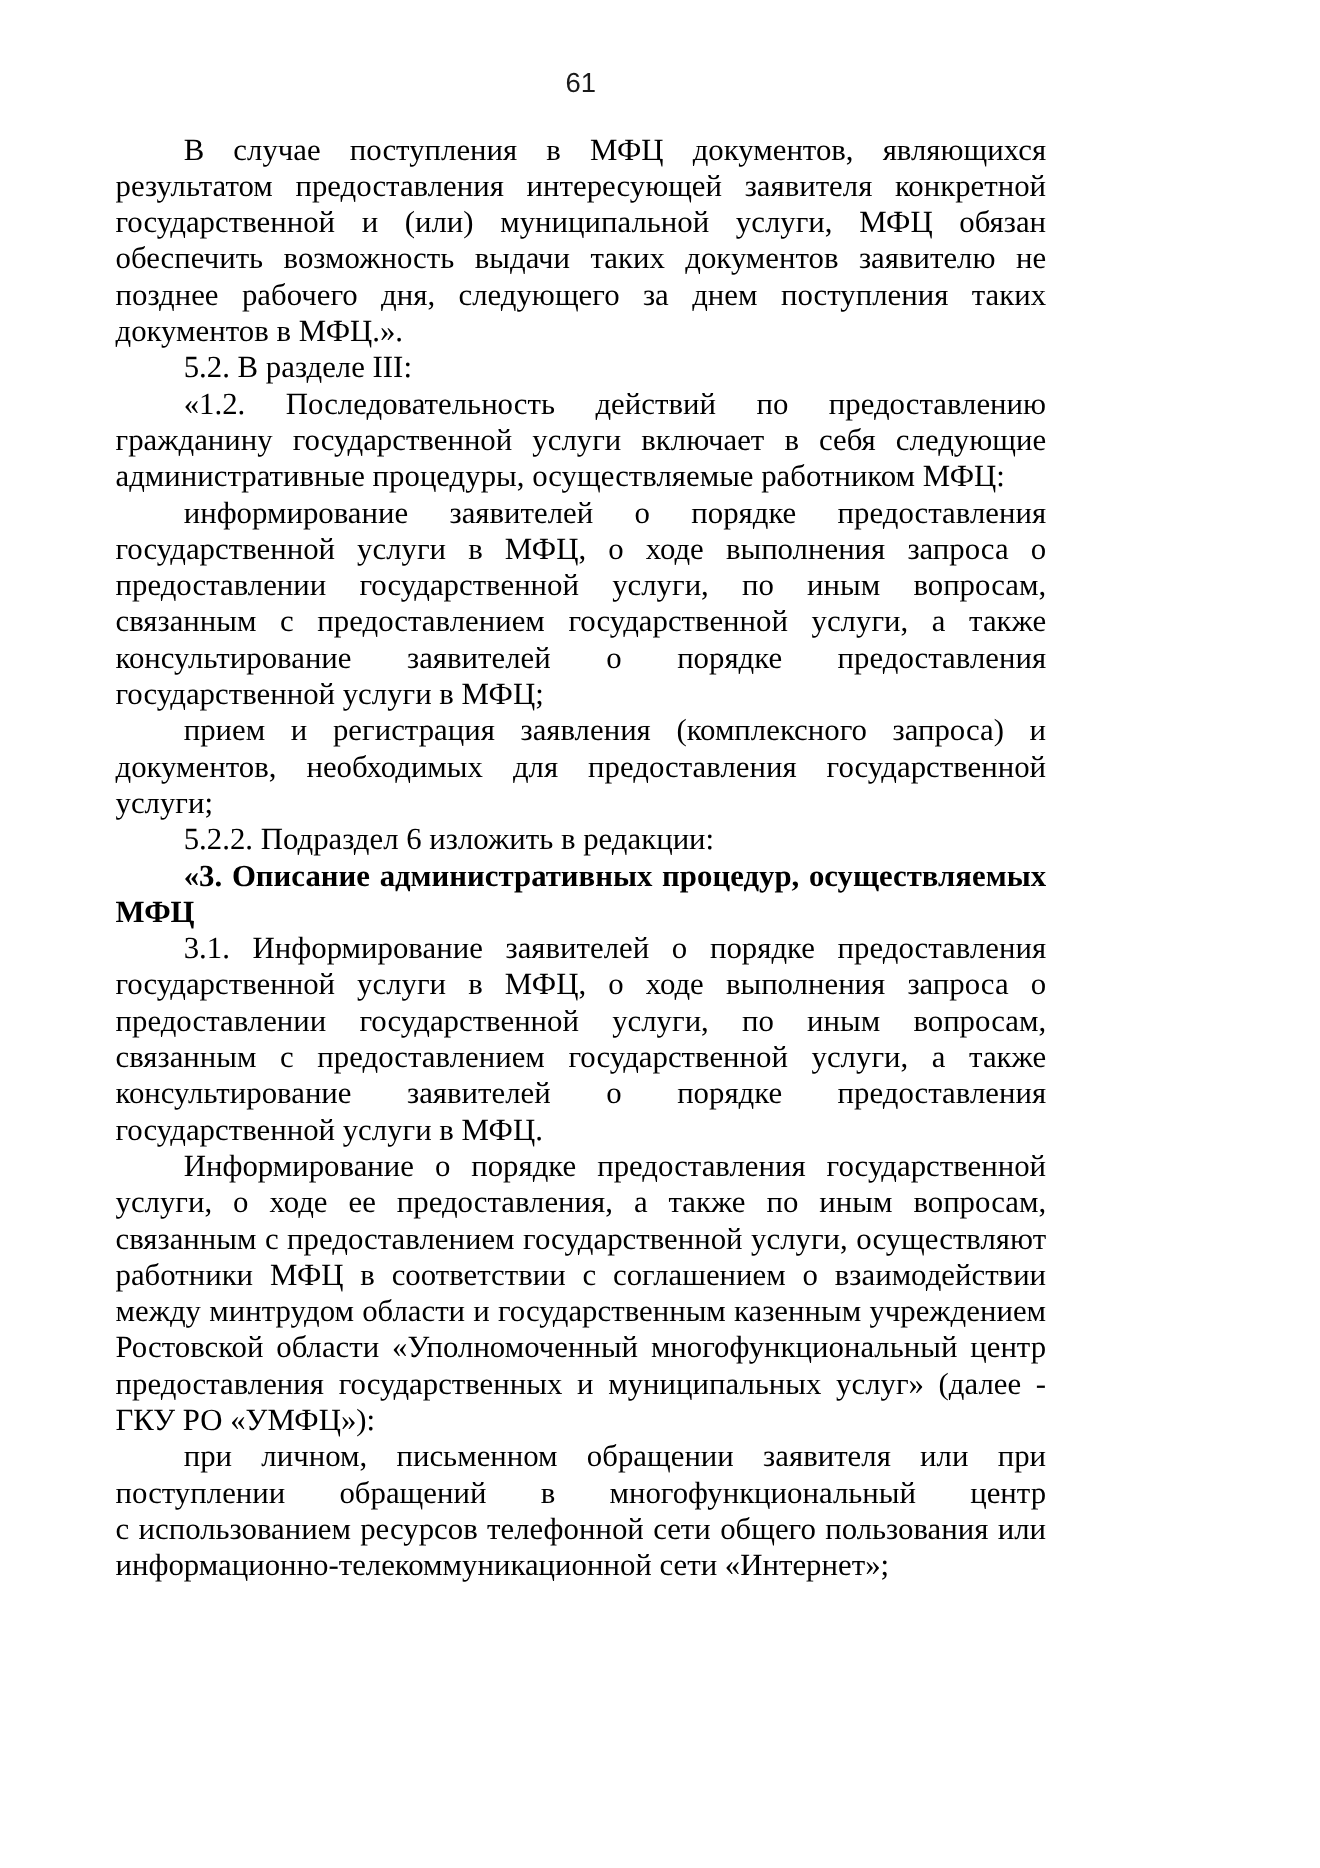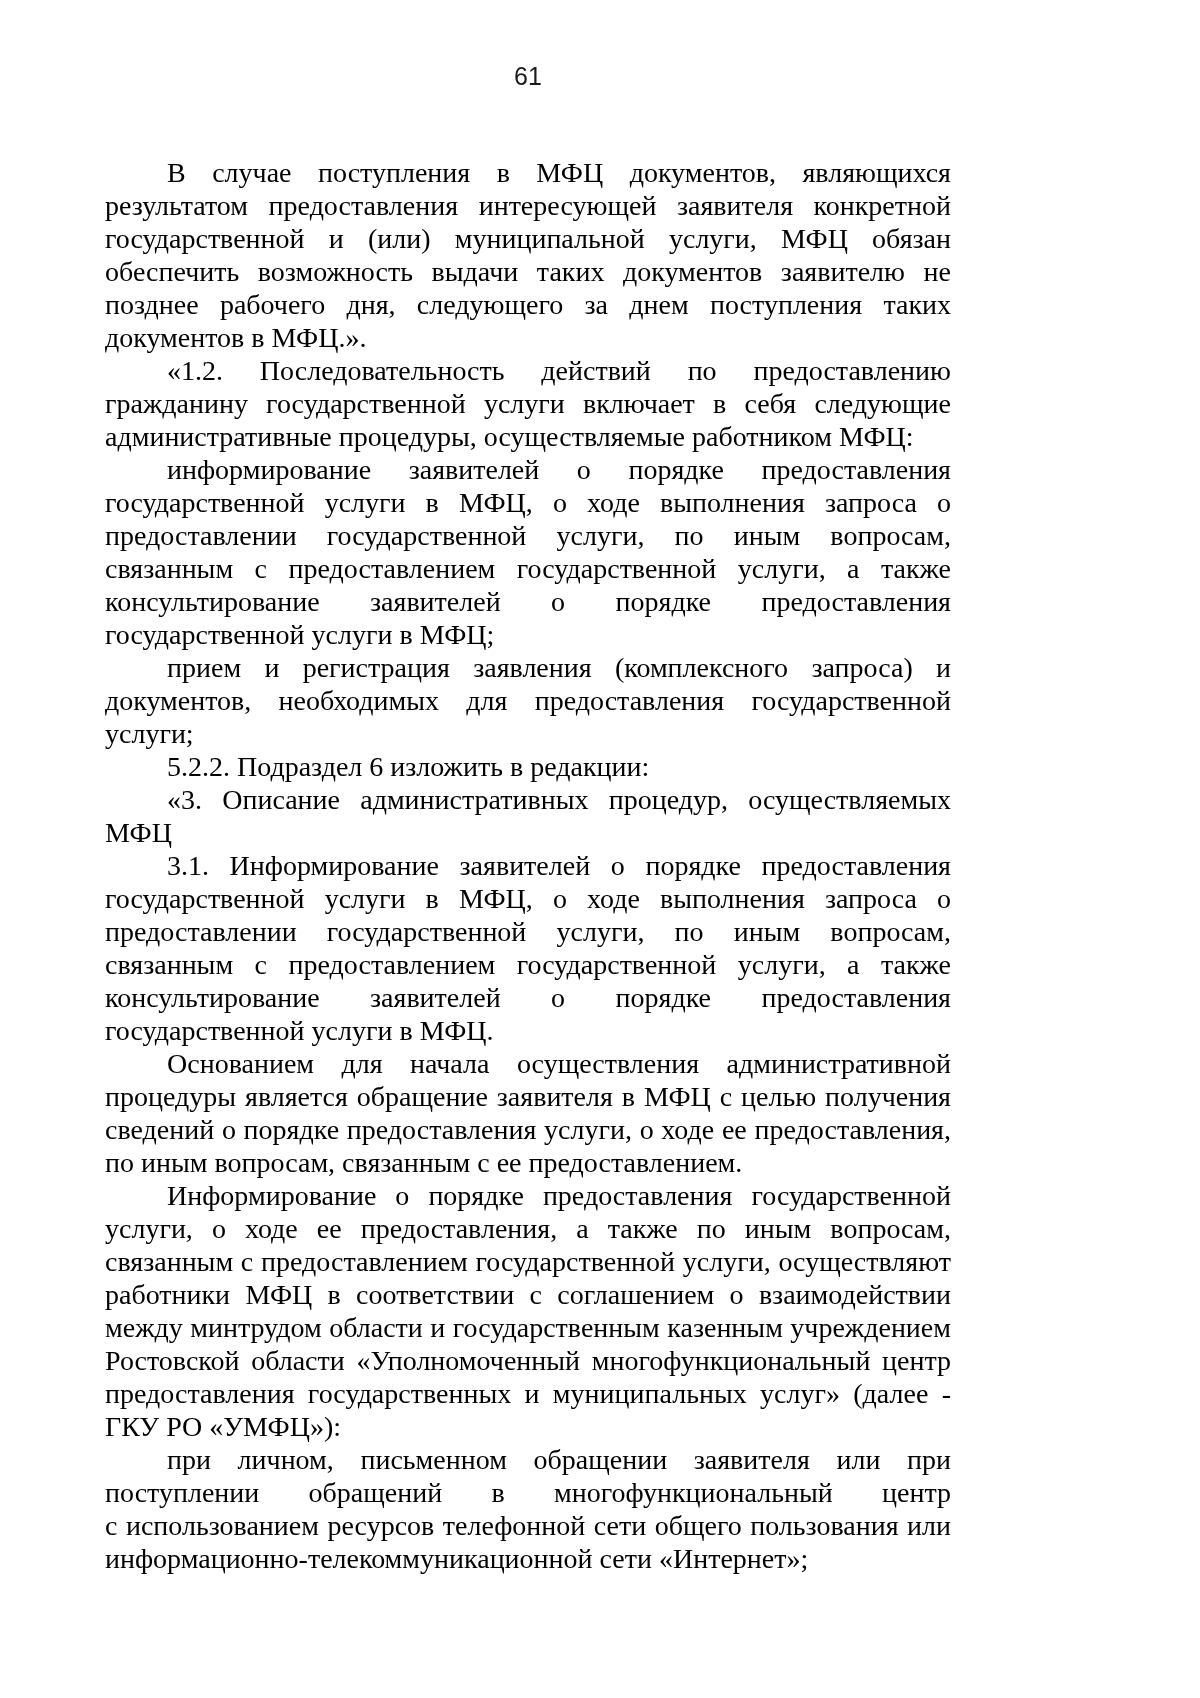--- a/index.html
+++ b/index.html
@@ -28,41 +28,40 @@
   .content {
     position: absolute;
     top: 120px;
     left: 105px;
     right: 57px;
     font-family: "Liberation Serif", "DejaVu Serif", serif;
     font-size: 28px;
     line-height: 33px;
     text-align: justify;
     color: #000000;
-    margin-top: 36px;
   }
   .para {
     margin: 0;
     text-indent: 62px;
   }
   .para.bold {
-    font-weight: normal;
+    font-weight: bold;
   }
 </style>
 </head>
 <body>
 
 <div class="page">
   <div class="page-number">61</div>
 
   <div class="content">
     <p class="para">В случае поступления в МФЦ документов, являющихся результатом предоставления интересующей заявителя конкретной государственной и (или) муниципальной услуги, МФЦ обязан обеспечить возможность выдачи таких документов заявителю не позднее рабочего дня, следующего за днем поступления таких документов в МФЦ.».</p>
+    <p class="para">5.2. В разделе III:</p>
     <p class="para">«1.2. Последовательность действий по предоставлению гражданину государственной услуги включает в себя следующие административные процедуры, осуществляемые работником МФЦ:</p>
     <p class="para">информирование заявителей о порядке предоставления государственной услуги в МФЦ, о ходе выполнения запроса о предоставлении государственной услуги, по иным вопросам, связанным с предоставлением государственной услуги, а также консультирование заявителей о порядке предоставления государственной услуги в МФЦ;</p>
     <p class="para">прием и регистрация заявления (комплексного запроса) и документов, необходимых для предоставления государственной услуги;</p>
     <p class="para">5.2.2. Подраздел 6 изложить в редакции:</p>
     <p class="para bold">«3. Описание административных процедур, осуществляемых МФЦ</p>
     <p class="para">3.1. Информирование заявителей о порядке предоставления государственной услуги в МФЦ, о ходе выполнения запроса о предоставлении государственной услуги, по иным вопросам, связанным с предоставлением государственной услуги, а также консультирование заявителей о порядке предоставления государственной услуги в МФЦ.</p>
-    <p class="para">Основанием для начала осуществления административной процедуры является обращение заявителя в МФЦ с целью получения сведений о порядке предоставления услуги, о ходе ее предоставления, по иным вопросам, связанным с ее предоставлением.</p>
     <p class="para">Информирование о&nbsp;порядке предоставления государственной услуги, о&nbsp;ходе ее предоставления, а&nbsp;также по иным вопросам, связанным с&nbsp;предоставлением государственной услуги, осуществляют работники МФЦ в&nbsp;соответствии с&nbsp;соглашением о&nbsp;взаимодействии между минтрудом области и&nbsp;государственным казенным учреждением Ростовской области «Уполномоченный многофункциональный центр предоставления государственных и&nbsp;муниципальных услуг» (далее - ГКУ РО «УМФЦ»):</p>
     <p class="para">при личном, письменном обращении заявителя или при поступлении обращений в&nbsp;многофункциональный центр с&nbsp;использованием ресурсов телефонной сети общего пользования или информационно-телекоммуникационной сети «Интернет»;</p>
   </div>
 </div>
 
 </body></html>

